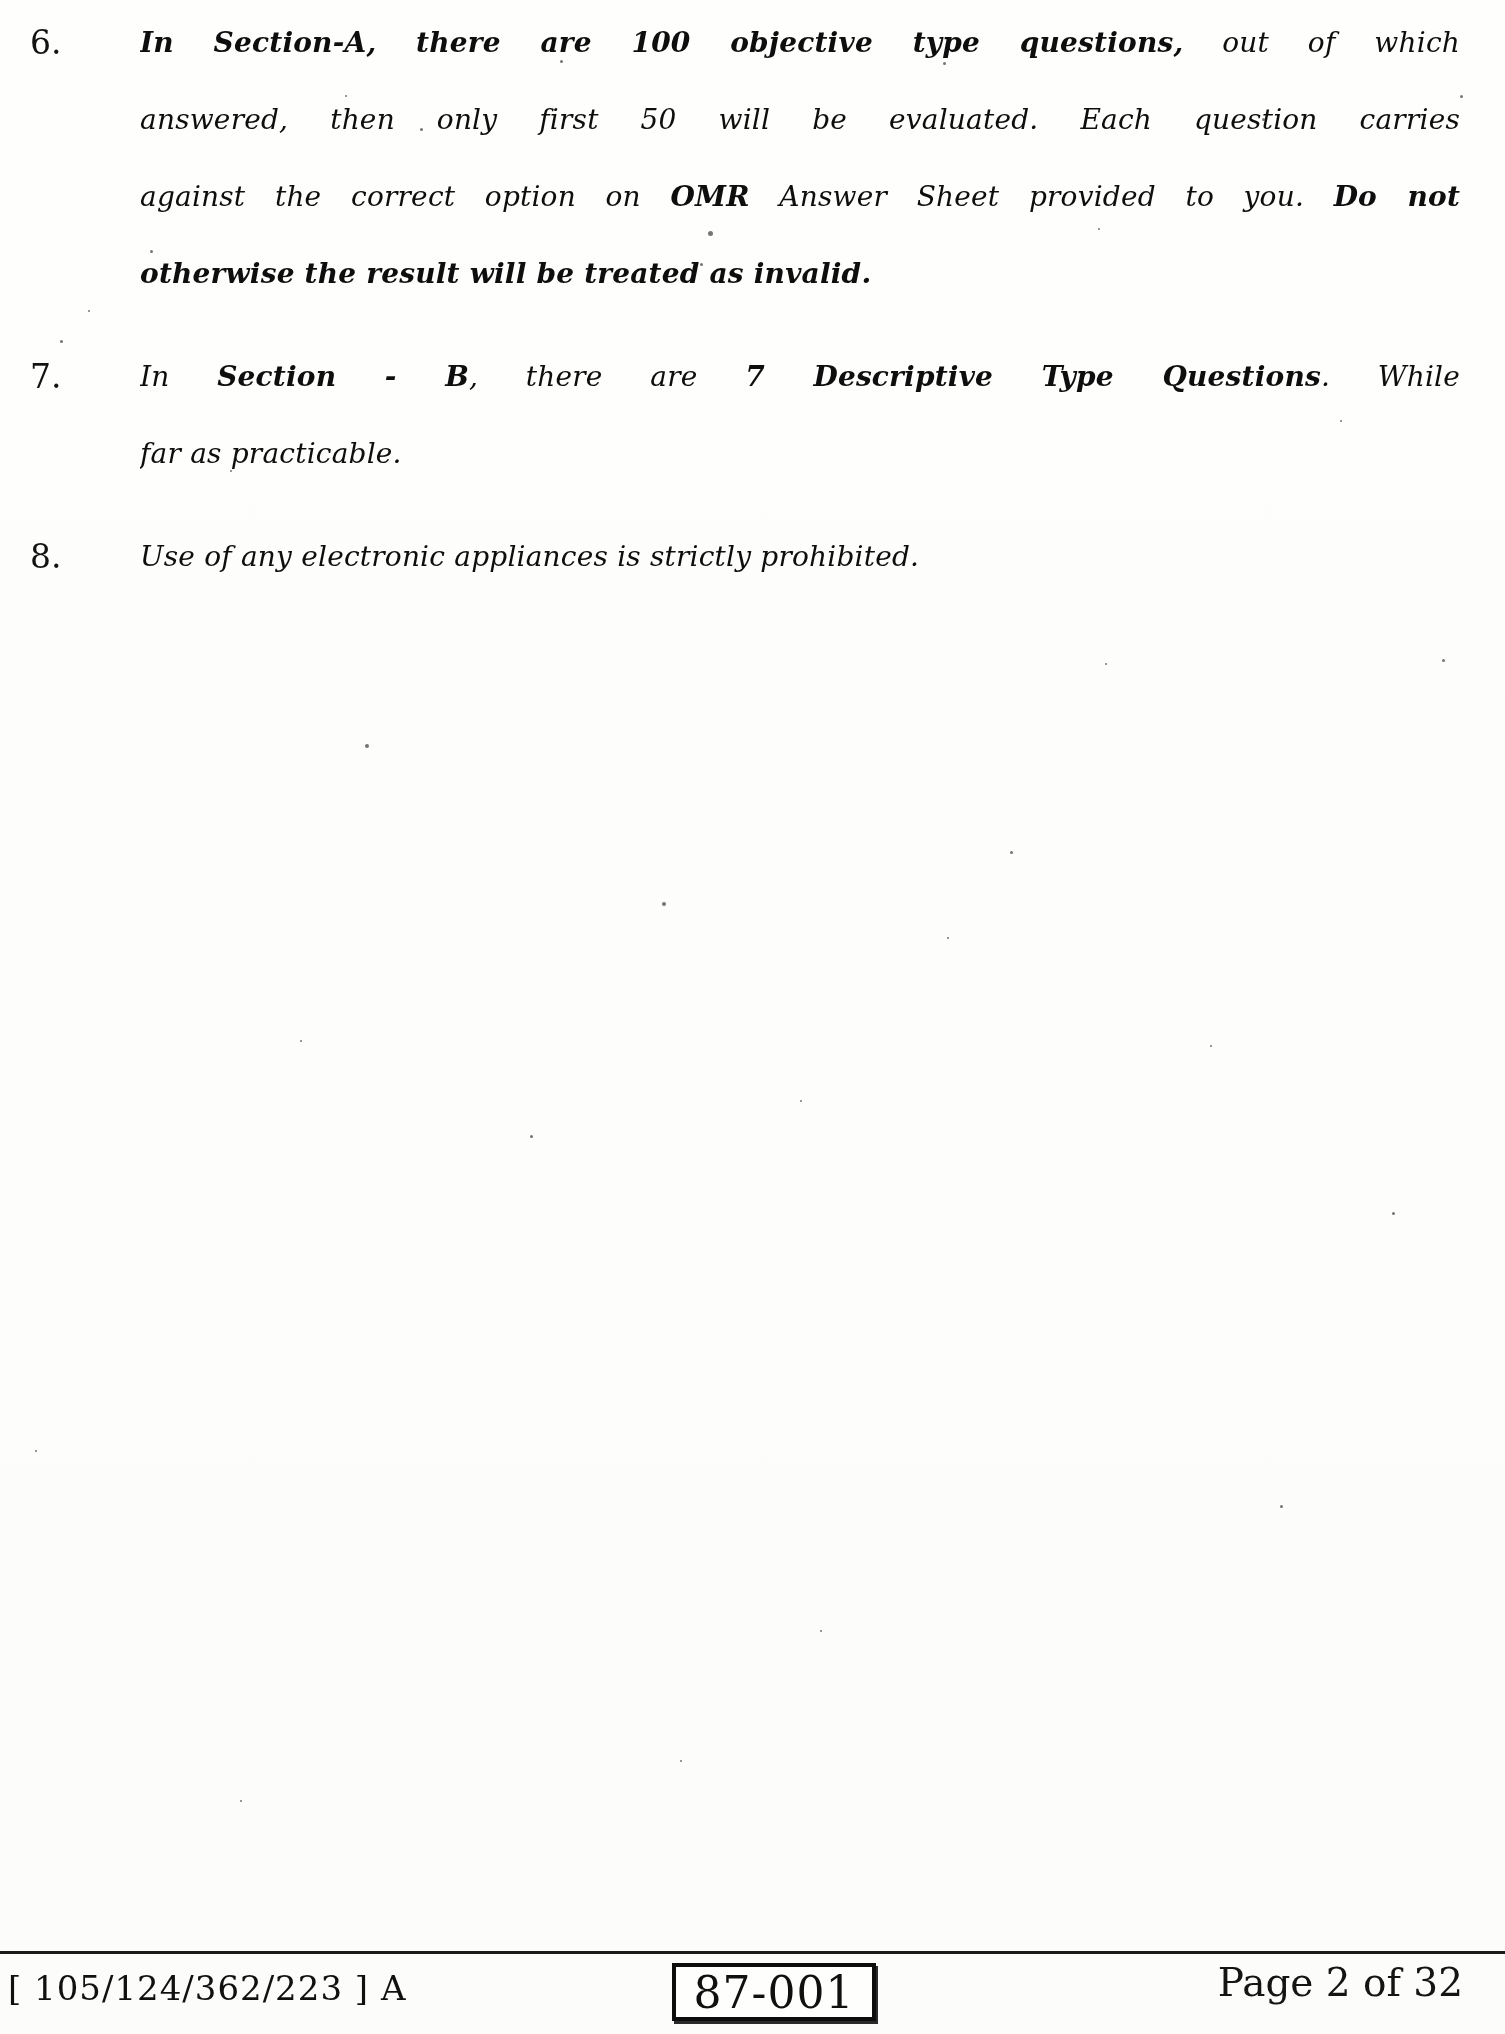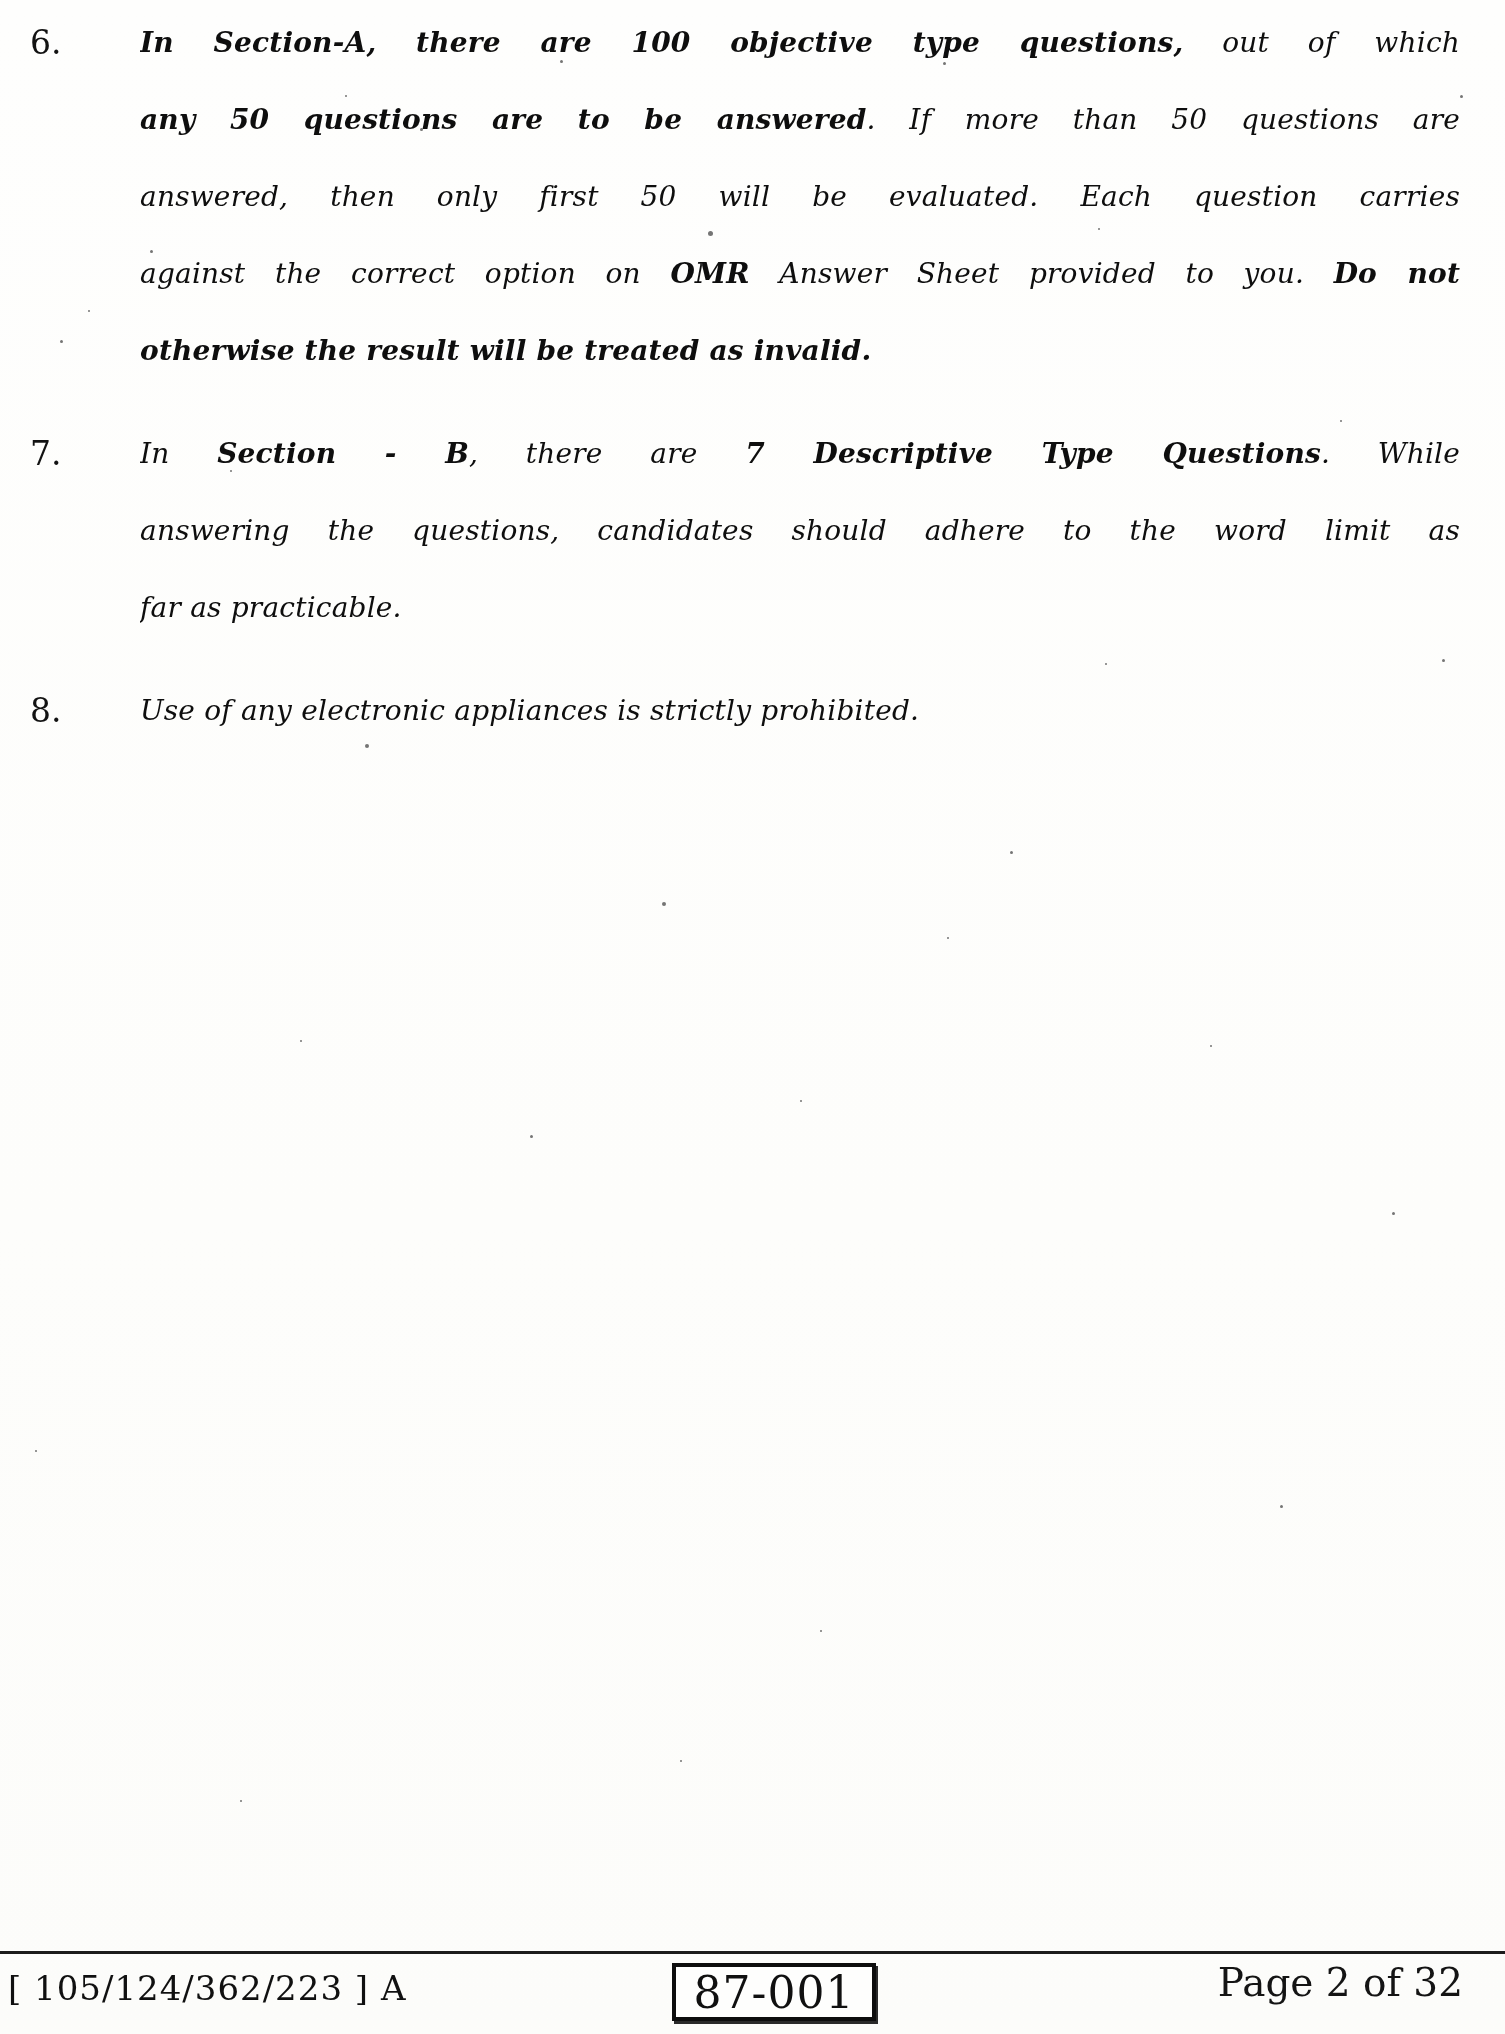--- a/index.html
+++ b/index.html
@@ -77,31 +77,29 @@
 </head>
 <body>
 
 <div class="page">
 
   <main class="content" id="instructions">
       <div class="item">
         <div class="num">6.</div>
         <div class="body">
           <div class="line j"><span class="b">In Section-A, there are 100 objective type questions,</span><span class="r"> out of which</span></div>
-          <div class="line j"><span class="b">any 50 questions are to be answered</span><span class="r">. If more than 50 questions are</span></div>
           <div class="line j"><span class="r">answered, then only first 50 will be evaluated. Each question carries</span></div>
           <div class="line j"><span class="r">against the correct option on </span><span class="b">OMR</span><span class="r"> Answer Sheet provided to you. </span><span class="b">Do not</span></div>
           <div class="line"><span class="b">otherwise the result will be treated as invalid.</span></div>
         </div>
       </div>
       <div class="item">
         <div class="num">7.</div>
         <div class="body">
           <div class="line j"><span class="r">In </span><span class="b">Section - B</span><span class="r">, there are </span><span class="b">7 Descriptive Type Questions</span><span class="r">. While</span></div>
-          <div class="line j"><span class="r">answering the questions, candidates should adhere to the word limit as</span></div>
           <div class="line"><span class="r">far as practicable.</span></div>
         </div>
       </div>
       <div class="item">
         <div class="num">8.</div>
         <div class="body">
           <div class="line"><span class="r">Use of any electronic appliances is strictly prohibited.</span></div>
         </div>
       </div>
     </main>

